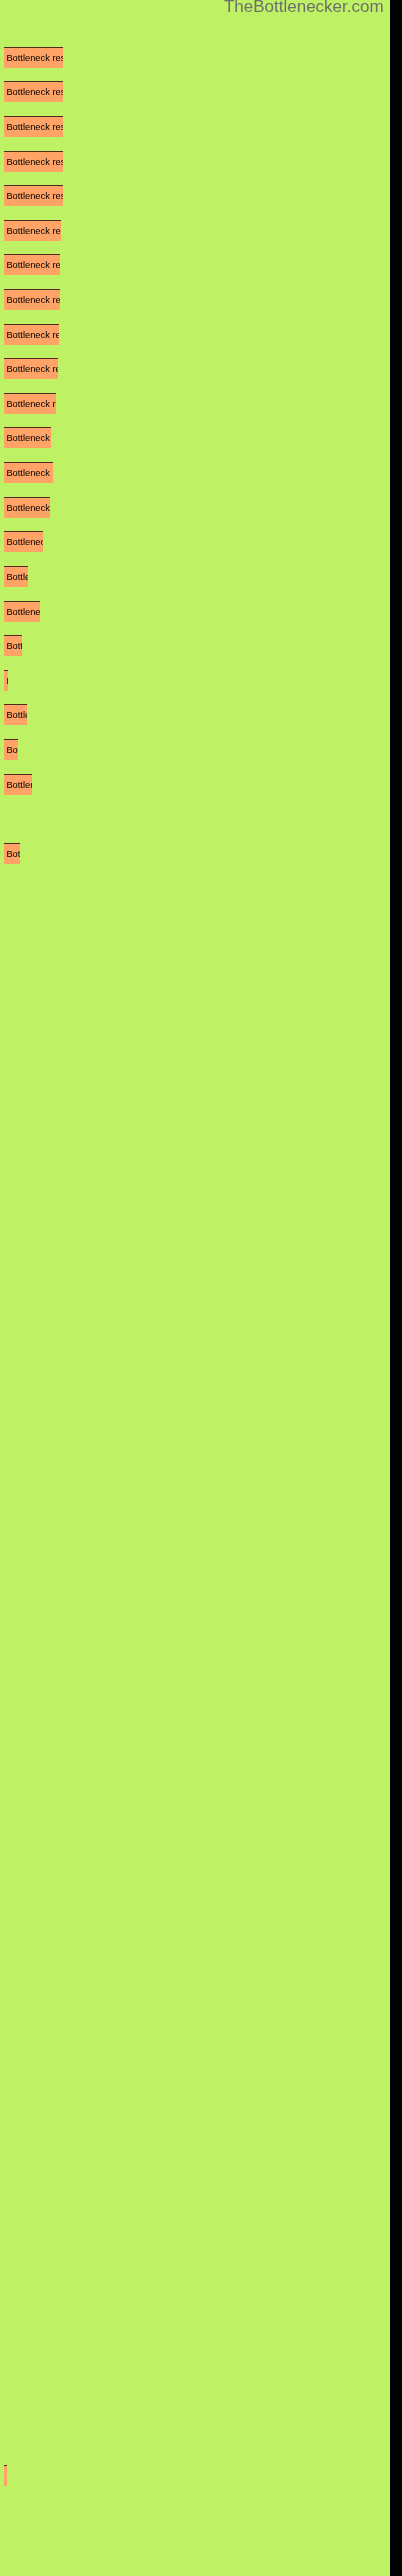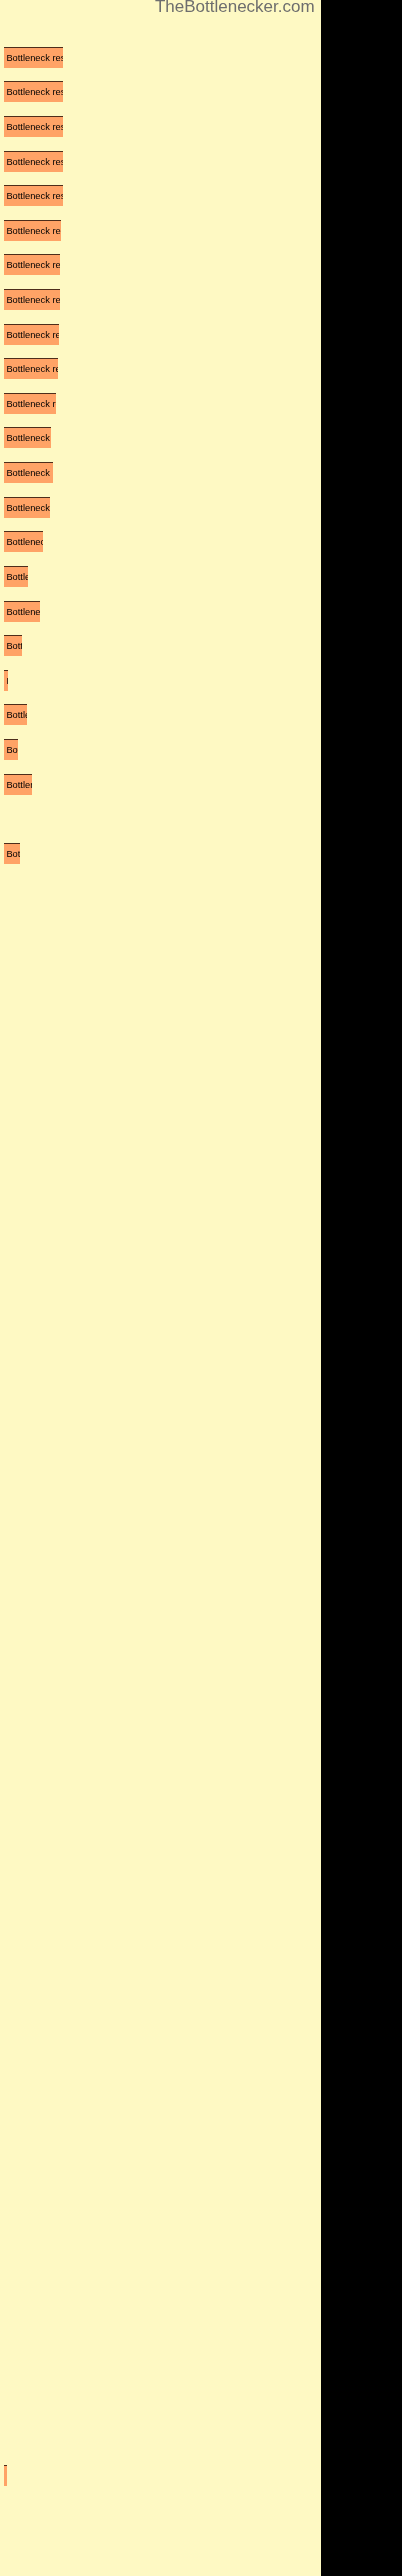--- a/index.html
+++ b/index.html
@@ -11,23 +11,23 @@
     width: 403px;
     height: 2576px;
     position: relative;
     overflow: hidden;
     font-family: "Liberation Sans", sans-serif;
   }
   #chart-root {
     position: absolute;
     left: 0;
     top: 0;
-    width: 321px;
+    width: 390px;
     height: 2576px;
-    background: #fef9c3;
+    background: #bef264;
   }
   .watermark {
     position: absolute;
     right: 6.4px;
     top: -1.6px;
     color: #6e6e6e;
     font-size: 17px;
     font-family: "Liberation Sans", sans-serif;
     letter-spacing: 0px;
     white-space: nowrap;

